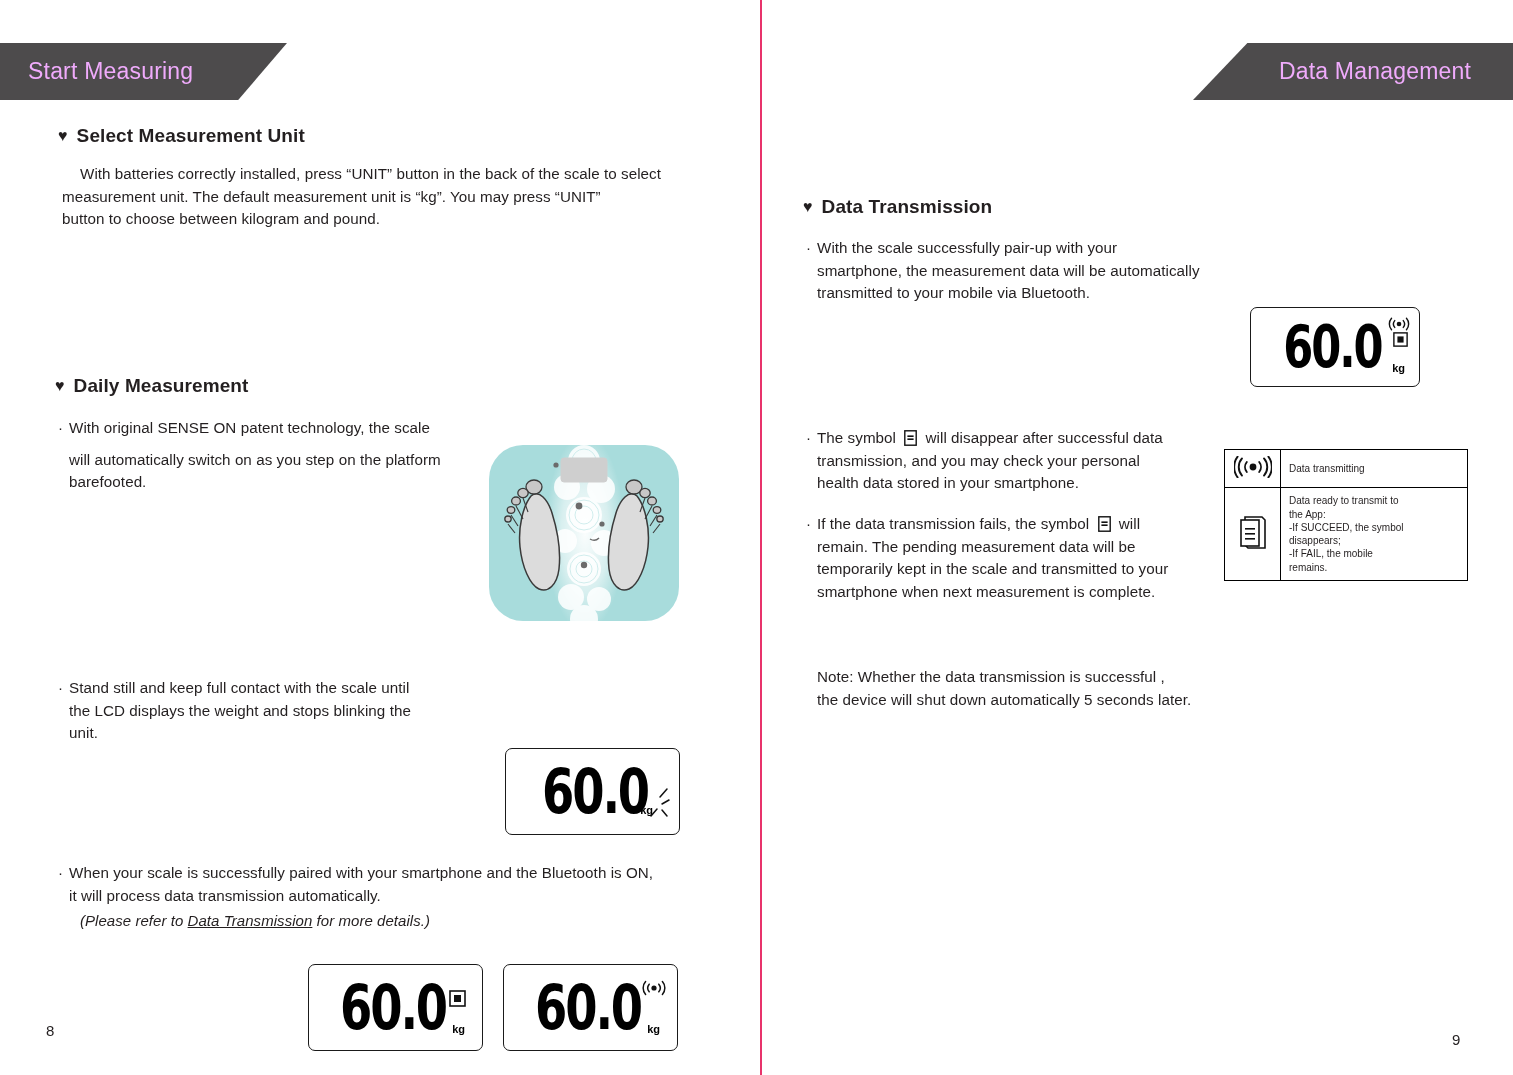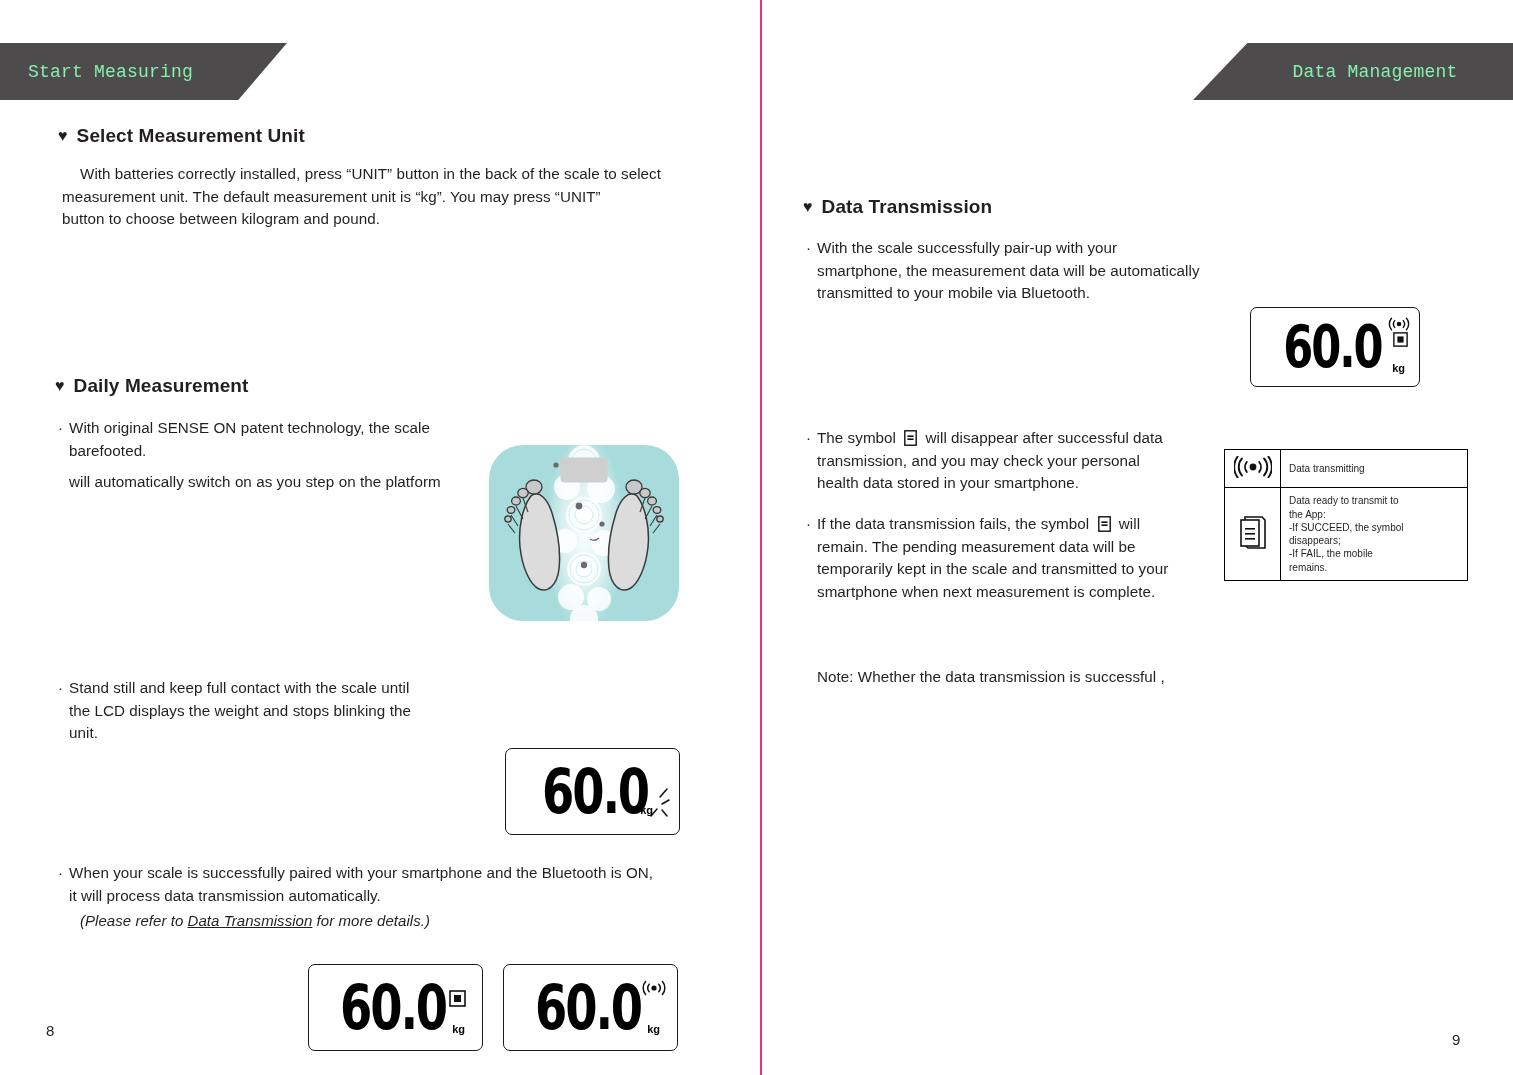--- a/index.html
+++ b/index.html
@@ -27,23 +27,22 @@
     left: 0; top: 43px; width: 287px;
     clip-path: polygon(0 0, 100% 0, 83% 100%, 0 100%);
     padding-left: 28px;
   }
   .banner-right {
     left: 1193px; top: 43px; width: 320px;
     clip-path: polygon(17% 0, 100% 0, 100% 100%, 0 100%);
     justify-content: center; padding-left: 44px;
   }
   .banner-title {
-    color: #86efac; font-size: 18px; font-weight: 400; letter-spacing: .2px;
+    color: #f0abfc; font-size: 23px; font-weight: 400; letter-spacing: .2px;
     white-space: nowrap;
-    font-family: Liberation Mono, monospace;
   }
 
   
   .heading {
     position: absolute; display: flex; align-items: center; gap: 9px;
     font-size: 19px; font-weight: bold; letter-spacing: .1px;
   }
   .heart { font-size: 16px; line-height: 1; color: #231f20; }
 
   
@@ -141,22 +140,22 @@
 
   <div class="heading" style="left:55px; top:375px;">
     <span class="heart">♥</span>
     <span>Daily Measurement</span>
   </div>
 
   <div class="bullet-row" style="left:58px; top:417px; width:430px;">
     <span class="bullet-dot">·</span>
     <span class="bullet-body">
       <span class="ln">With original SENSE ON patent technology, the scale</span>
+      <span class="ln sp">will automatically switch on as you step on the platform</span>
       <span class="ln">barefooted.</span>
-      <span class="ln sp">will automatically switch on as you step on the platform</span>
     </span>
   </div>
 
   <div class="scale-ill">
     <svg width="194" height="180" viewBox="0 0 194 180">
       <defs>
         <clipPath id="platclip">
           <rect x="2" y="2" width="190" height="176" rx="34" ry="34"></rect>
         </clipPath>
         <radialGradient id="lacegrad" cx="50%" cy="50%" r="55%">
@@ -423,17 +422,18 @@
         <span class="tline">disappears;</span>
         <span class="tline">-If FAIL, the mobile</span>
         <span class="tline">remains.</span>
       </td>
     </tr>
   </tbody>
     </table>
 
   <div class="para" style="left:817px; top:657px; width:470px;margin-top:9px;">
     <span class="ln" style="display:block;">Note: Whether the data transmission is successful ,</span>
+    <span class="ln" style="display:block;">the device will shut down automatically  5 seconds later.</span>
   </div>
 
   <div class="pagenum" style="left:1452px; top:1031px;">9</div>
 
 </div>
 
 </body></html>

